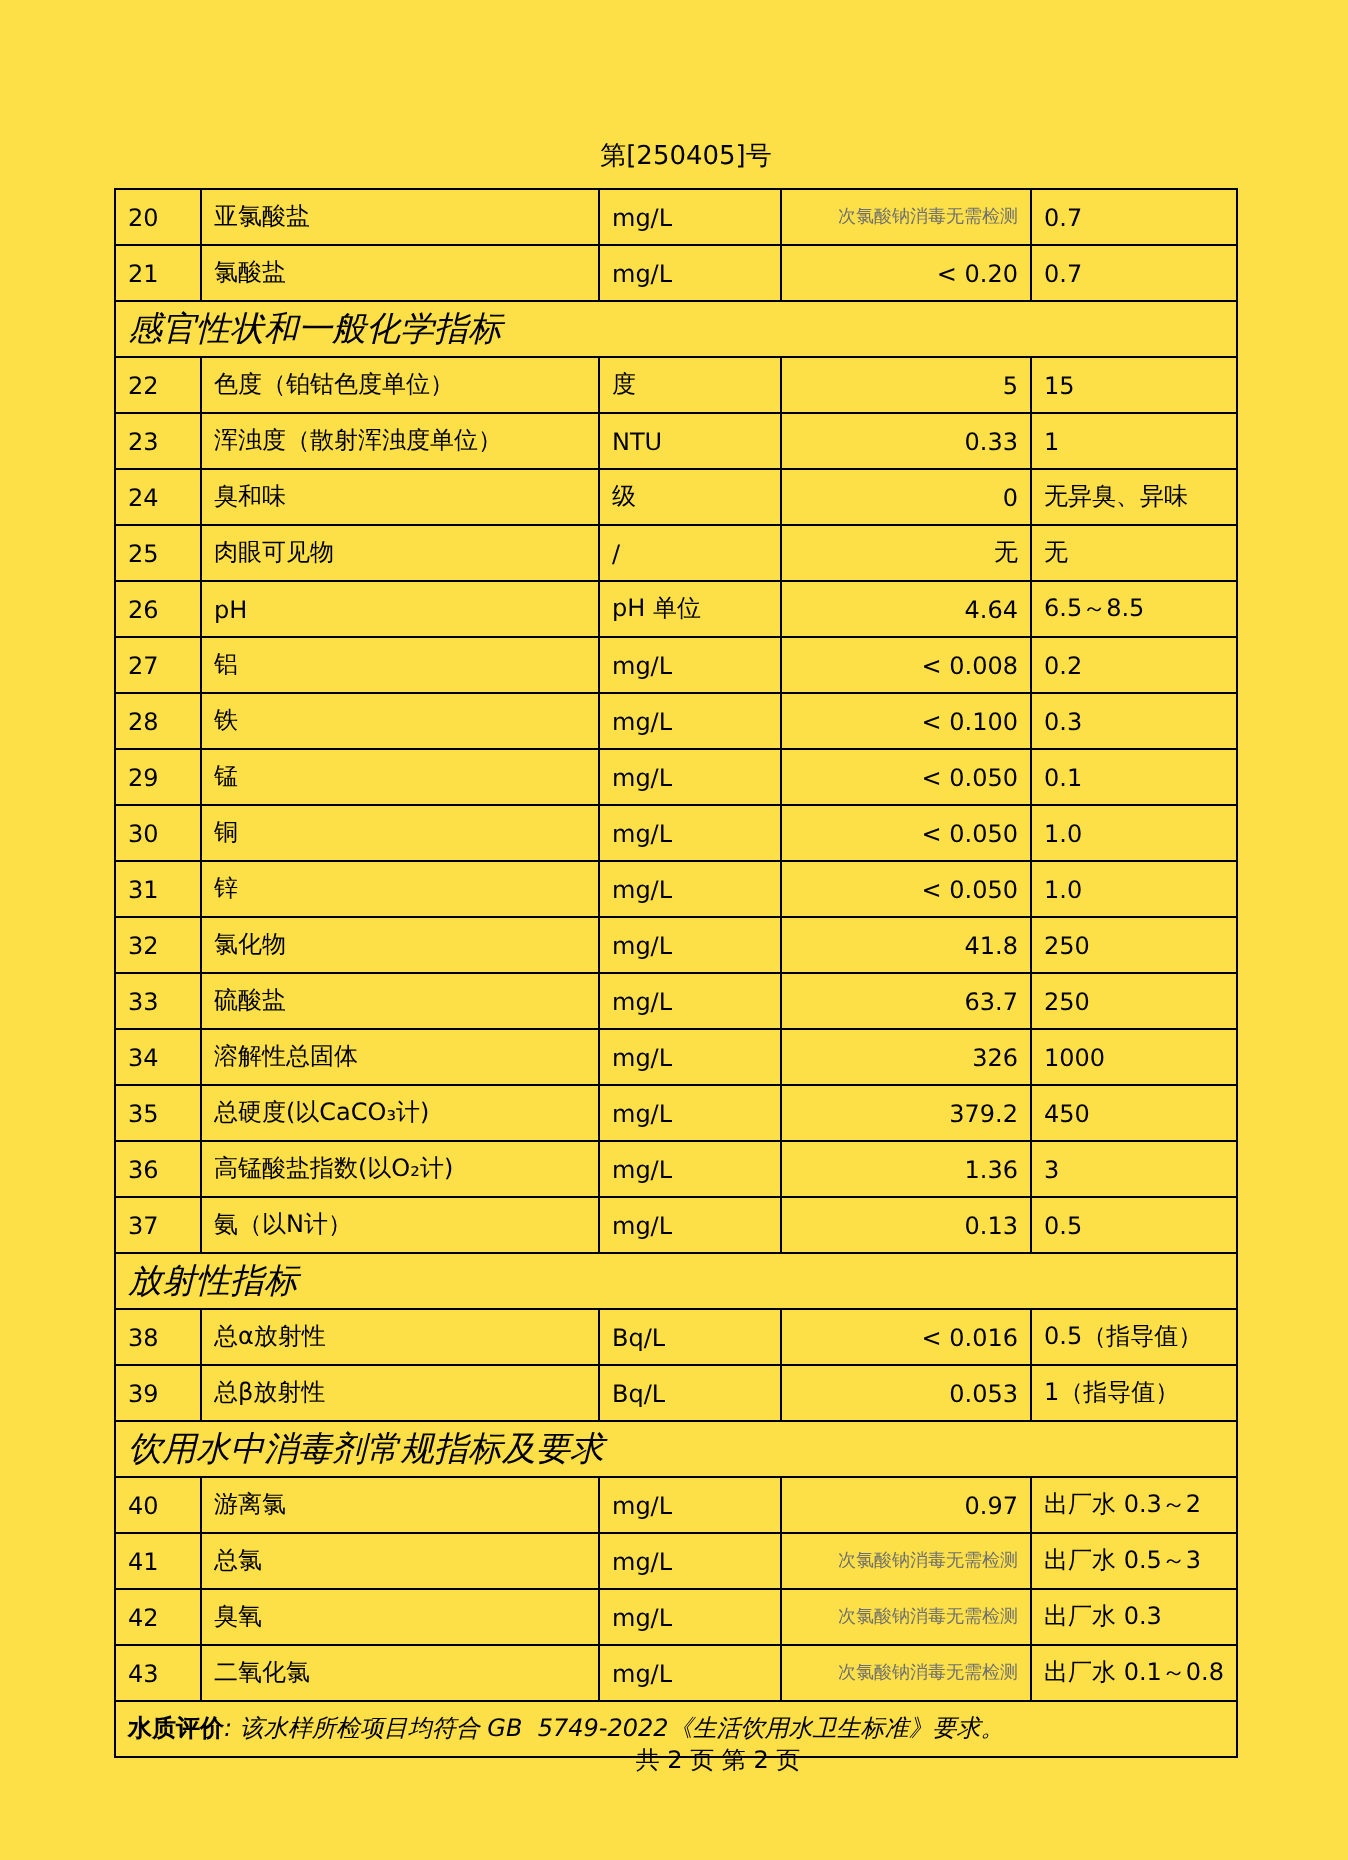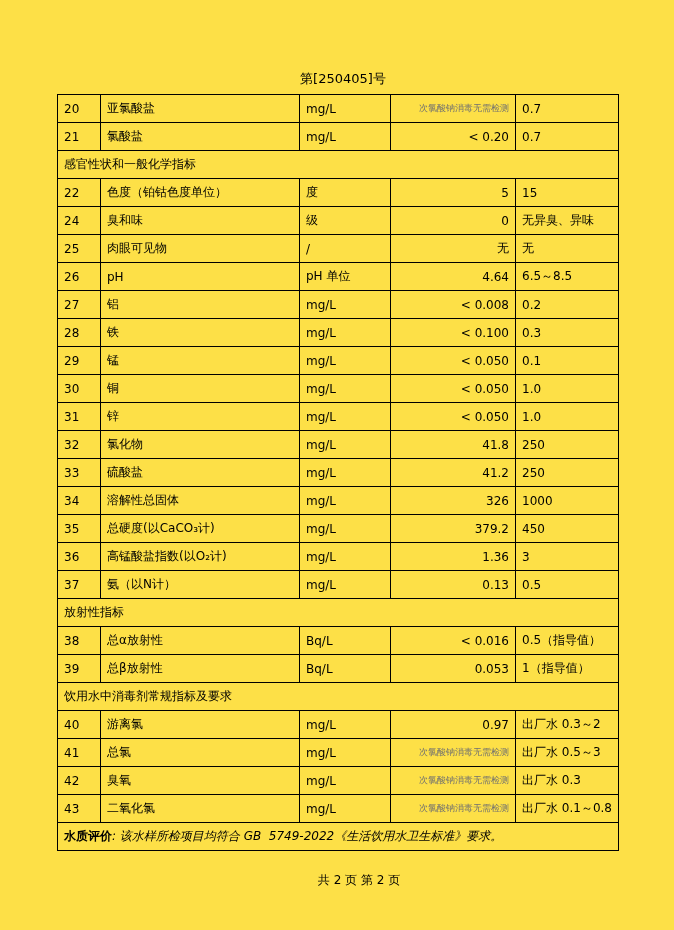--- a/index.html
+++ b/index.html
@@ -47,21 +47,22 @@
   td.c-unit  { padding-left: 10px; }
   td.c-value { padding-left: 8px; text-align: right; }
   td.c-limit { padding-left: 8px; }
   td.c-value.note {
     font-size: 9px;
     color: #707070;
   }
   td.section-cell {
     height: 32px;
     padding-left: 9px;
-    font-size: 12px;
+    font-size: 17px;
+    font-style: italic;
   }
   td.eval-cell {
     height: 30px;
     padding-left: 9px;
   }
   .eval-label {
     font-weight: bold;
   }
   .eval-text {
     white-space: pre-wrap;
@@ -110,20 +111,27 @@
           <td colspan="5" class="section-cell">感官性状和一般化学指标</td>
         </tr>
         <tr>
           <td class="c-no">22</td>
           <td class="c-name">色度（铂钴色度单位）</td>
           <td class="c-unit">度</td>
           <td class="c-value">5</td>
           <td class="c-limit">15</td>
         </tr>
         <tr>
+          <td class="c-no">23</td>
+          <td class="c-name">浑浊度（散射浑浊度单位）</td>
+          <td class="c-unit">NTU</td>
+          <td class="c-value">0.33</td>
+          <td class="c-limit">1</td>
+        </tr>
+        <tr>
           <td class="c-no">24</td>
           <td class="c-name">臭和味</td>
           <td class="c-unit">级</td>
           <td class="c-value">0</td>
           <td class="c-limit">无异臭、异味</td>
         </tr>
         <tr>
           <td class="c-no">25</td>
           <td class="c-name">肉眼可见物</td>
           <td class="c-unit">/</td>
@@ -176,21 +184,21 @@
           <td class="c-no">32</td>
           <td class="c-name">氯化物</td>
           <td class="c-unit">mg/L</td>
           <td class="c-value">41.8</td>
           <td class="c-limit">250</td>
         </tr>
         <tr>
           <td class="c-no">33</td>
           <td class="c-name">硫酸盐</td>
           <td class="c-unit">mg/L</td>
-          <td class="c-value">41.2</td>
+          <td class="c-value">63.7</td>
           <td class="c-limit">250</td>
         </tr>
         <tr>
           <td class="c-no">34</td>
           <td class="c-name">溶解性总固体</td>
           <td class="c-unit">mg/L</td>
           <td class="c-value">326</td>
           <td class="c-limit">1000</td>
         </tr>
         <tr>

